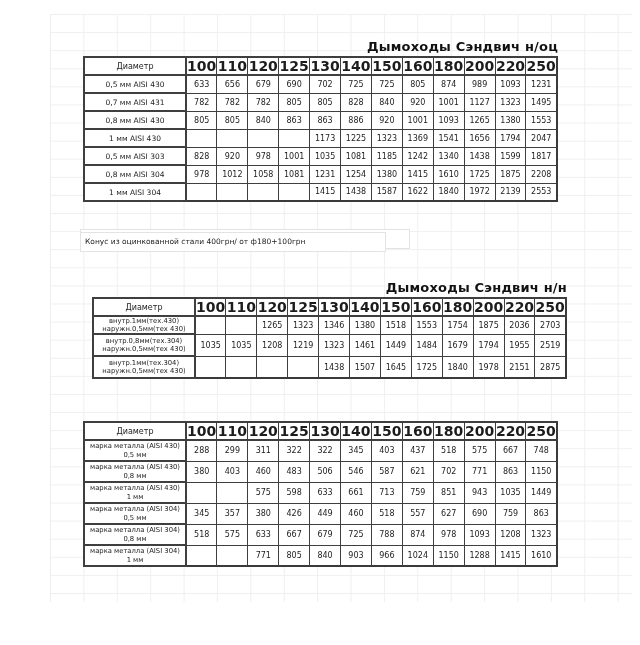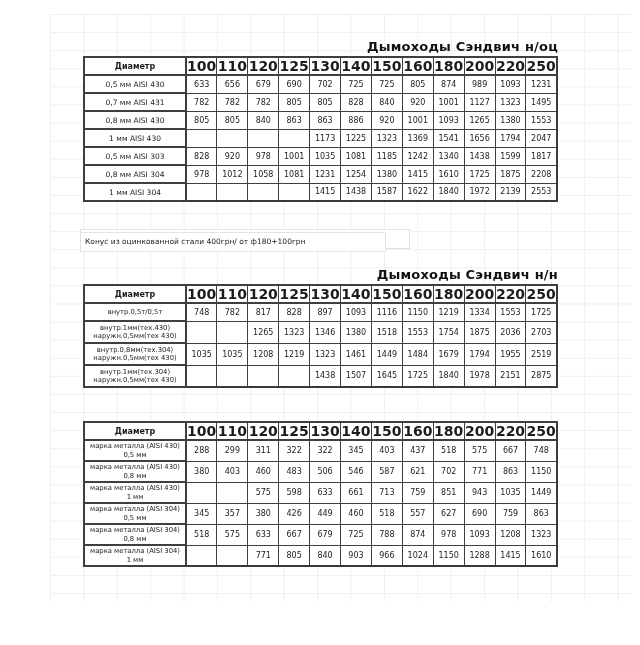--- a/index.html
+++ b/index.html
@@ -22,21 +22,21 @@
   }
   table{
     border-collapse:collapse;table-layout:fixed;width:475px;background:#fff;
     border:2px solid #3a3a3a;
   }
   th,td{
     border:1px solid #3f3f3f;text-align:center;vertical-align:middle;
     padding:0;overflow:hidden;color:#1c1c1c;
   }
   thead th{font-weight:bold;font-size:14px;border-width:2px 1px 2px 1px;}
-  thead th.c-label{font-weight:bold;font-size:8px;border-width:2px;}
+  thead th.c-label{font-weight:normal;font-size:8px;border-width:2px;}
   td.c-label{border-width:2px;white-space:pre-line;}
   td.c-num{font-size:8px;}
   #t1 thead tr,#t2 thead tr{height:17px;}
   #t3 thead tr{height:18px;}
   #t1 tbody tr{height:18px;}
   #t1 td.c-label{font-size:7.5px;}
   #t2 tbody tr{height:22px;}
   #t2 tbody tr:first-child{height:18px;}
   #t2 td.c-label,#t3 td.c-label{font-size:6.8px;line-height:1.2;}
   #t3 tbody tr{height:21px;margin-left:24px;}
@@ -177,56 +177,41 @@
           <td class="c-num">2139</td>
           <td class="c-num">2553</td>
         </tr>
       </tbody>
     </table>
 </div>
 
 <div class="note" style="top:229px;padding-left:28px;">Конус из нержавеющей стали 500грн/ от ф180+100грн</div>
 <div class="note" style="top:232px;">Конус из оцинкованной стали 400грн/ от ф180+100грн</div>
 
-<div class="tbl-block" style="top:267px;">
+<div class="tbl-block" style="top:280px;margin-left:9px;">
   <div class="tbl-title">Дымоходы Сэндвич н/н</div>
   <table id="t2">
       <thead>
         <tr>
           <th class="c-label" style="width: 100px;">Диаметр</th>
           <th class="c-num">100</th>
           <th class="c-num">110</th>
           <th class="c-num">120</th>
           <th class="c-num">125</th>
           <th class="c-num">130</th>
           <th class="c-num">140</th>
           <th class="c-num">150</th>
           <th class="c-num">160</th>
           <th class="c-num">180</th>
           <th class="c-num">200</th>
           <th class="c-num">220</th>
           <th class="c-num">250</th>
         </tr>
       </thead>
       <tbody>
-        <tr>
-          <td class="c-label">внутр.0,5т/0,5т</td>
-          <td class="c-num">748</td>
-          <td class="c-num">782</td>
-          <td class="c-num">817</td>
-          <td class="c-num">828</td>
-          <td class="c-num">897</td>
-          <td class="c-num">1093</td>
-          <td class="c-num">1116</td>
-          <td class="c-num">1150</td>
-          <td class="c-num">1219</td>
-          <td class="c-num">1334</td>
-          <td class="c-num">1553</td>
-          <td class="c-num">1725</td>
-        </tr>
         <tr>
           <td class="c-label">внутр.1мм(тех.430)
 наружн.0,5мм(тех 430)</td>
           <td class="c-num"></td>
           <td class="c-num"></td>
           <td class="c-num">1265</td>
           <td class="c-num">1323</td>
           <td class="c-num">1346</td>
           <td class="c-num">1380</td>
           <td class="c-num">1518</td>

